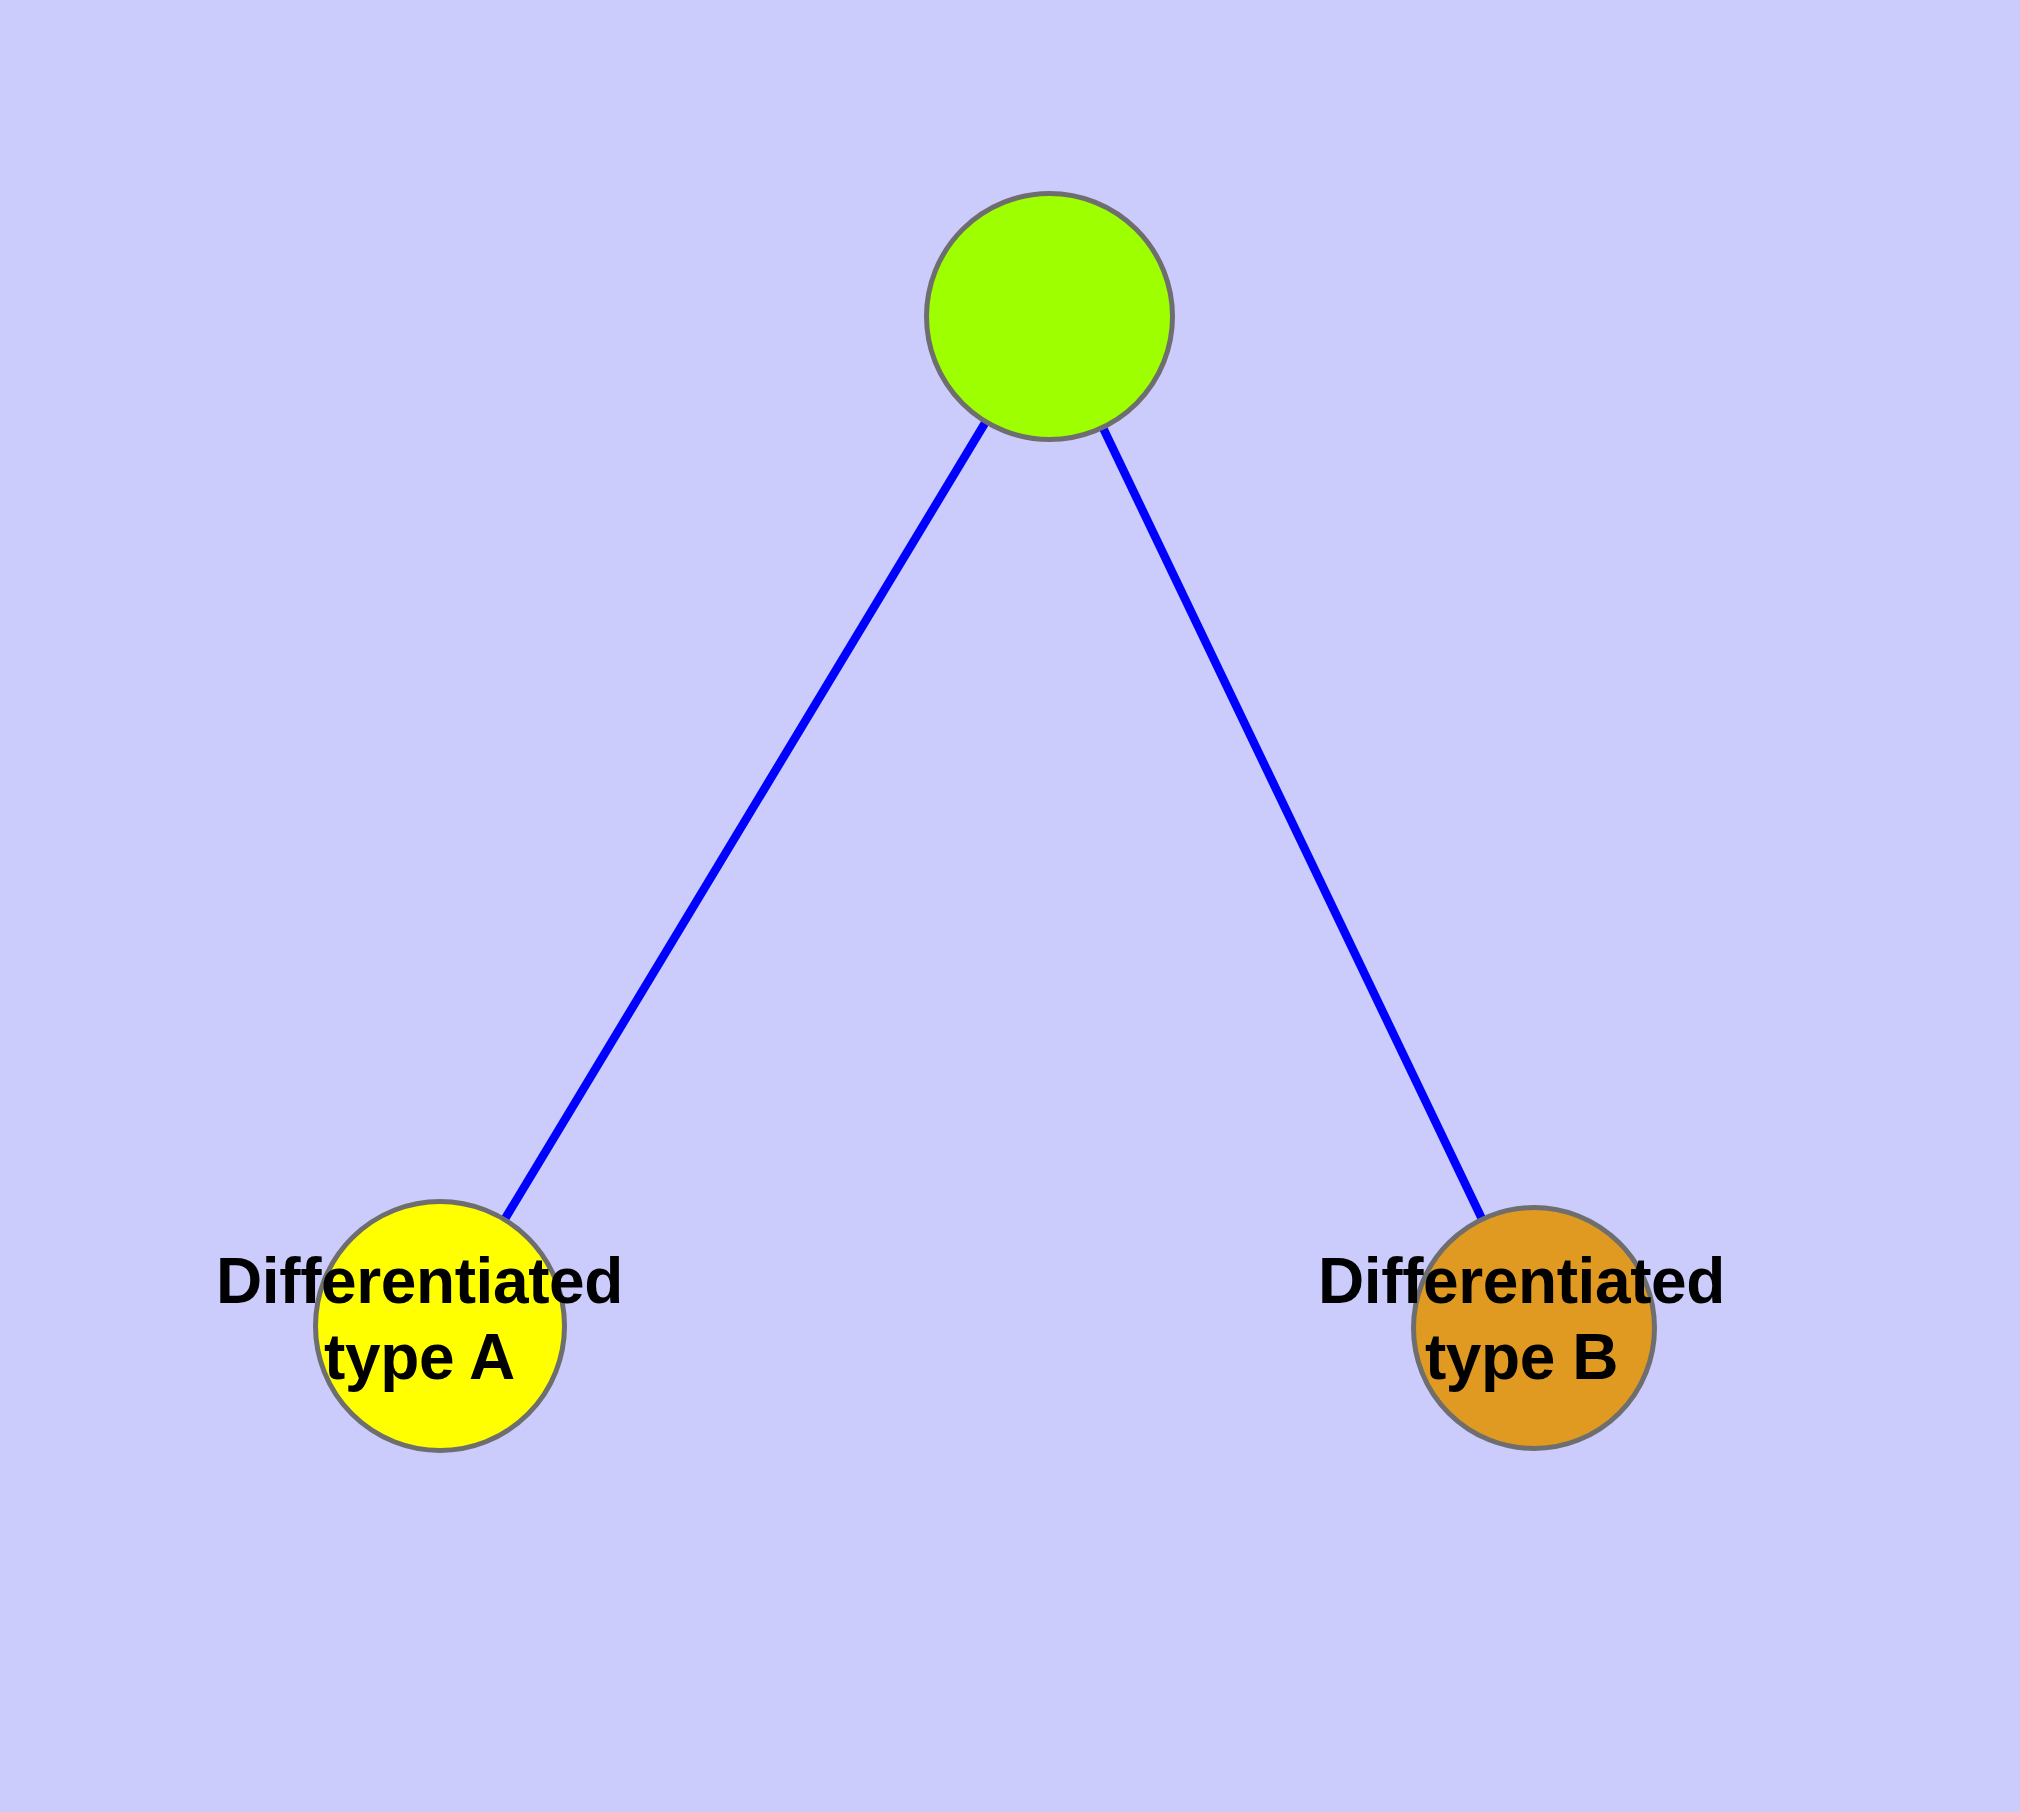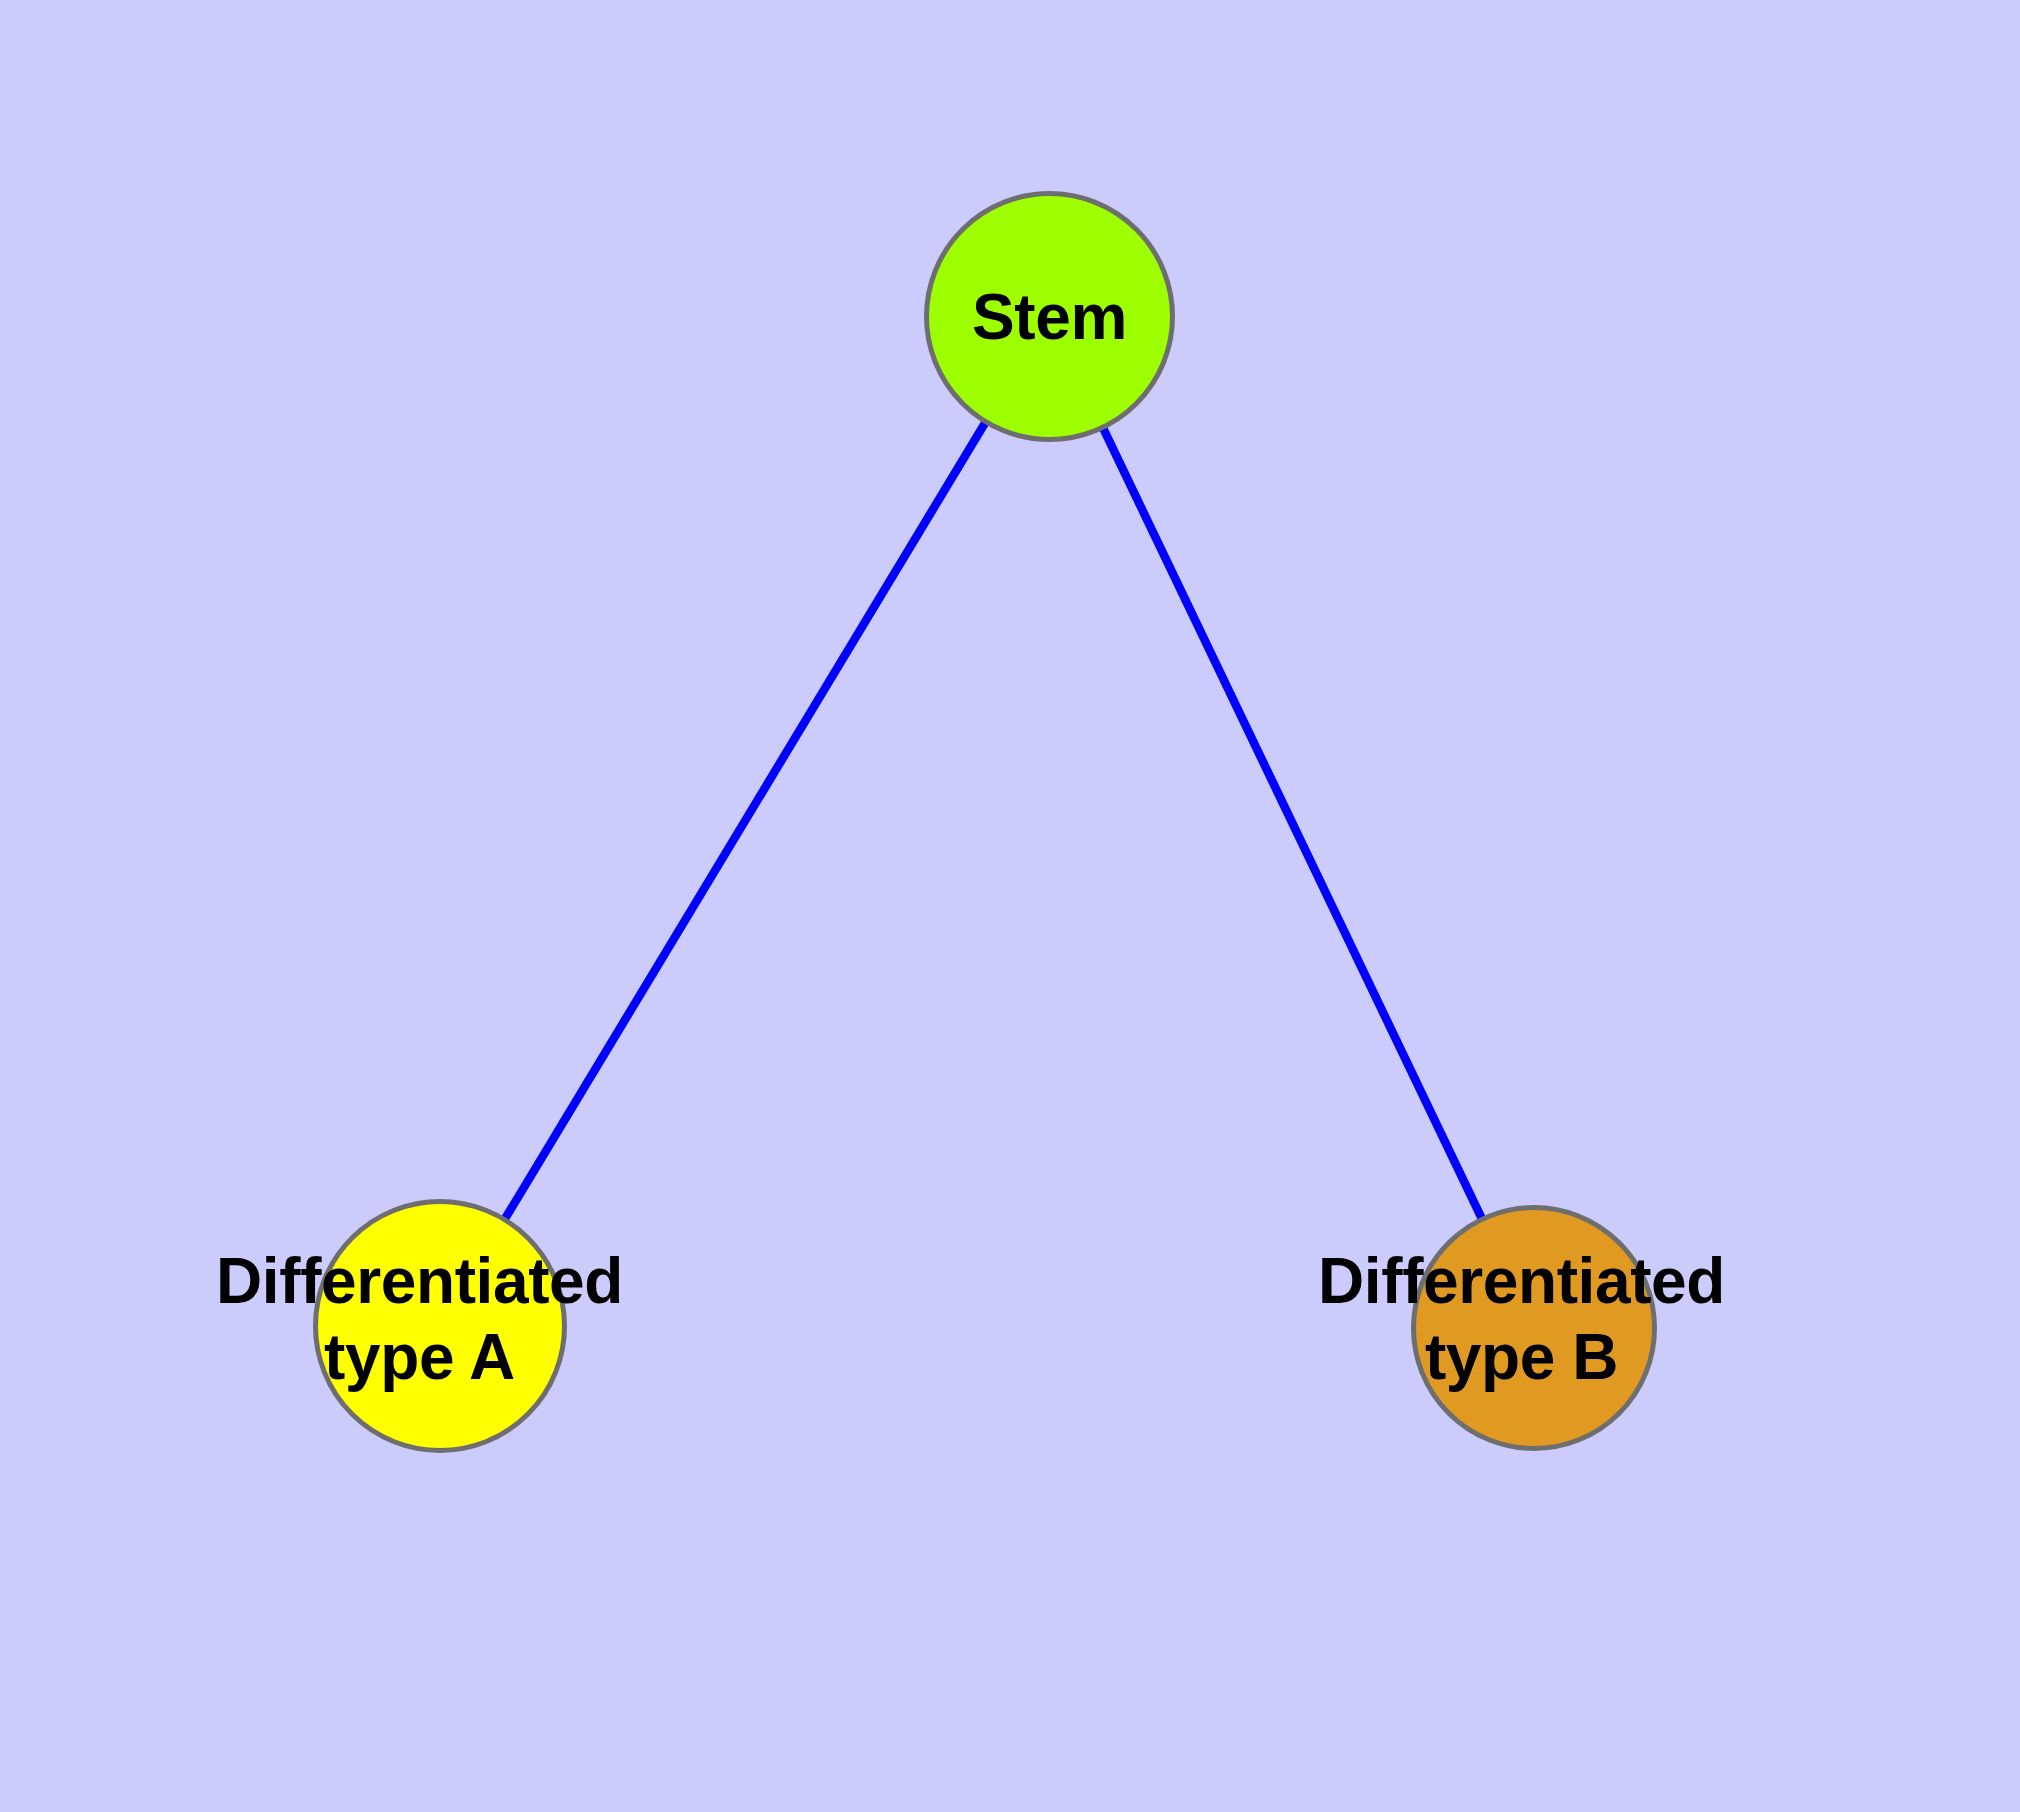--- a/index.html
+++ b/index.html
@@ -46,20 +46,19 @@
 
   <svg id="edge-layer" viewBox="0 0 2384 2138">
     <line x1="1238" y1="373" x2="519" y2="1565" stroke="#0000ff" stroke-width="10"></line>
     <line x1="1238" y1="373" x2="1810" y2="1567" stroke="#0000ff" stroke-width="10"></line>
   </svg>
 
   <div class="node" style="left: 924px; top: 191px; width: 251px; height: 251px; background: rgb(158, 255, 0); border-color: rgb(110, 110, 110);"></div>
   <div class="node" style="left: 313px; top: 1199px; width: 254px; height: 254px; background: rgb(255, 255, 0); border-color: rgb(110, 110, 110);"></div>
   <div class="node" style="left: 1411px; top: 1205px; width: 246px; height: 246px; background: rgb(224, 154, 34); border-color: rgb(110, 110, 110);"></div>
 
-  <div class="node-label" style="left: 795px; top: 280px; width: 509px; font-size: 64px; color: rgb(0, 0, 0);">Stem</div>
   <div class="node-label" style="left: 165px; top: 1244px; width: 509px; font-size: 64px; color: rgb(0, 0, 0);">Differentiated
 type A</div>
   <div class="node-label" style="left: 1267px; top: 1244px; width: 509px; font-size: 64px; color: rgb(0, 0, 0);">Differentiated
 type B</div>
 
 </div>
 
 
 </body></html>

